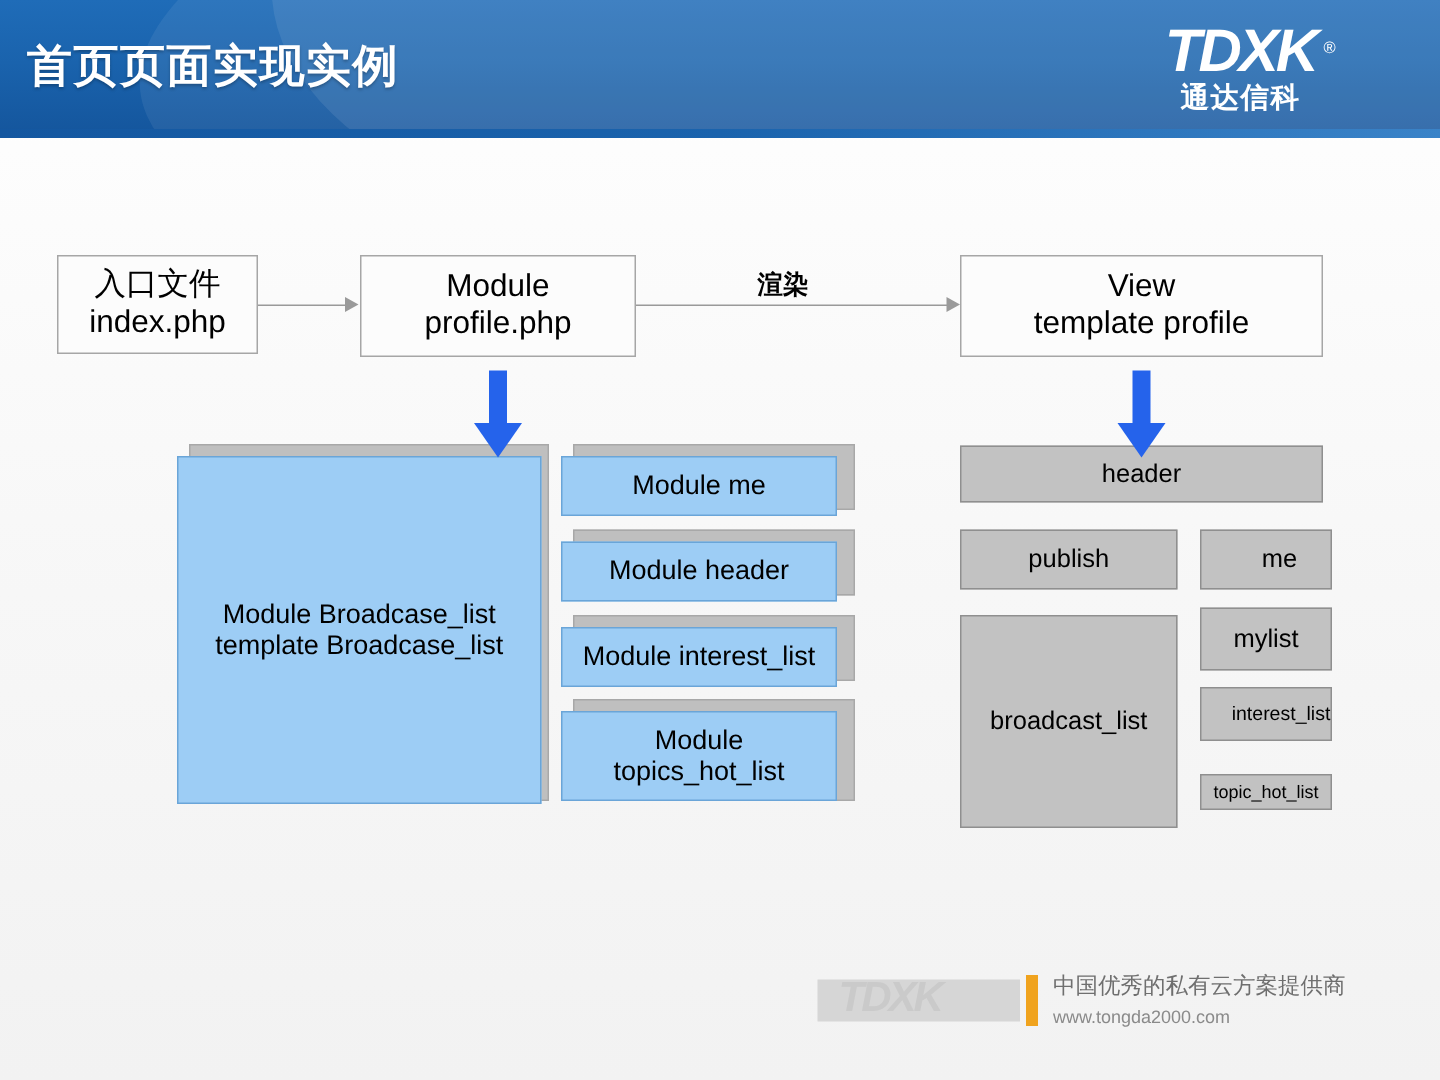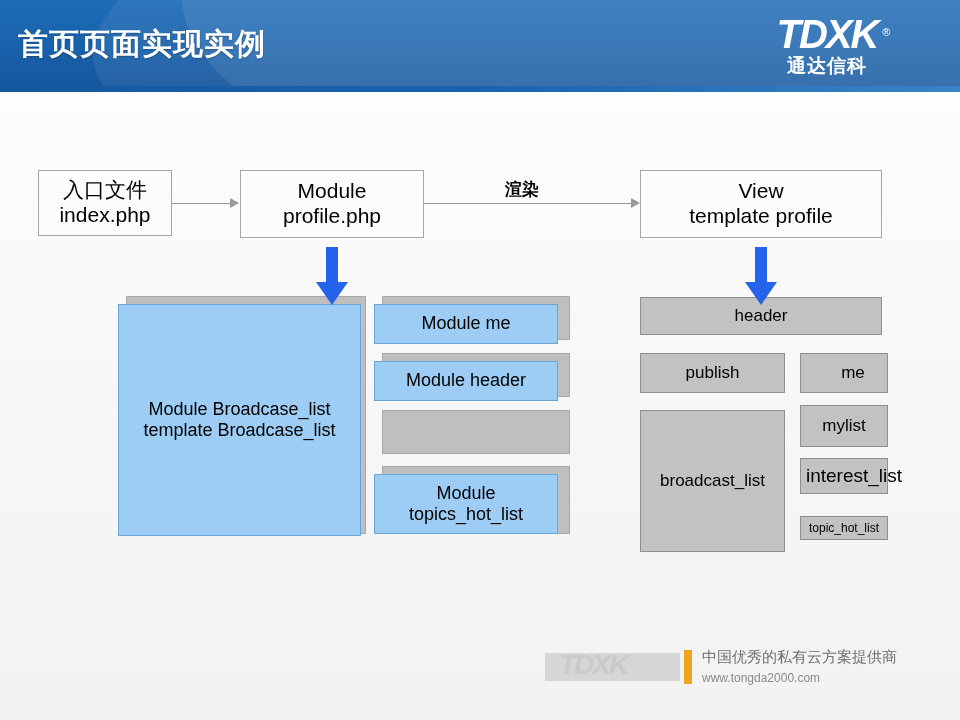--- a/index.html
+++ b/index.html
@@ -277,35 +277,36 @@
   <div class="shadow-gray" style="left:126px; top:296px; width:240px; height:238px;"></div>
   <div class="box box-blue" style="left:118px; top:304px; width:243px; height:232px;">Module Broadcase_list<br>template Broadcase_list</div>
 
   <div class="shadow-gray" style="left:382px; top:296px; width:188px; height:44px;"></div>
   <div class="box box-blue" style="left:374px; top:304px; width:184px; height:40px;">Module me</div>
 
   <div class="shadow-gray" style="left:382px; top:353px; width:188px; height:44px;"></div>
   <div class="box box-blue" style="left:374px; top:361px; width:184px; height:40px;">Module header</div>
 
   <div class="shadow-gray" style="left:382px; top:410px; width:188px; height:44px;"></div>
+  <div class="box box-blue" style="left:374px; top:418px; width:184px; height:40px;">Module interest_list</div>
 
   <div class="shadow-gray" style="left:382px; top:466px; width:188px; height:68px;"></div>
   <div class="box box-blue" style="left:374px; top:474px; width:184px; height:60px;">Module<br>topics_hot_list</div>
 
   <div class="box box-gray" style="left:640px; top:297px; width:242px; height:38px;">header</div>
 
   <div class="box box-gray" style="left:640px; top:353px; width:145px; height:40px;">publish</div>
 
   <div class="box box-gray" style="left:800px; top:353px; width:88px; height:40px;padding-left:18px;">me</div>
 
   <div class="box box-gray" style="left:640px; top:410px; width:145px; height:142px;">broadcast_list</div>
 
   <div class="box box-gray" style="left:800px; top:405px; width:88px; height:42px;">mylist</div>
 
-  <div class="box box-gray" style="left:800px; top:458px; width:88px; height:36px; font-size:19px;padding-left:20px;">interest_list</div>
+  <div class="box box-gray" style="left:800px; top:458px; width:88px; height:36px; font-size:13px;padding-left:20px;">interest_list</div>
 
   <div class="box box-gray" style="left:800px; top:516px; width:88px; height:24px; font-size:12px;">topic_hot_list</div>
 
   <div class="footer-watermark">
     <span>TDXK</span>
   </div>
   <div class="footer-bar"></div>
   <div class="footer-text1">中国优秀的私有云方案提供商</div>
   <div class="footer-text2">www.tongda2000.com</div>
 

